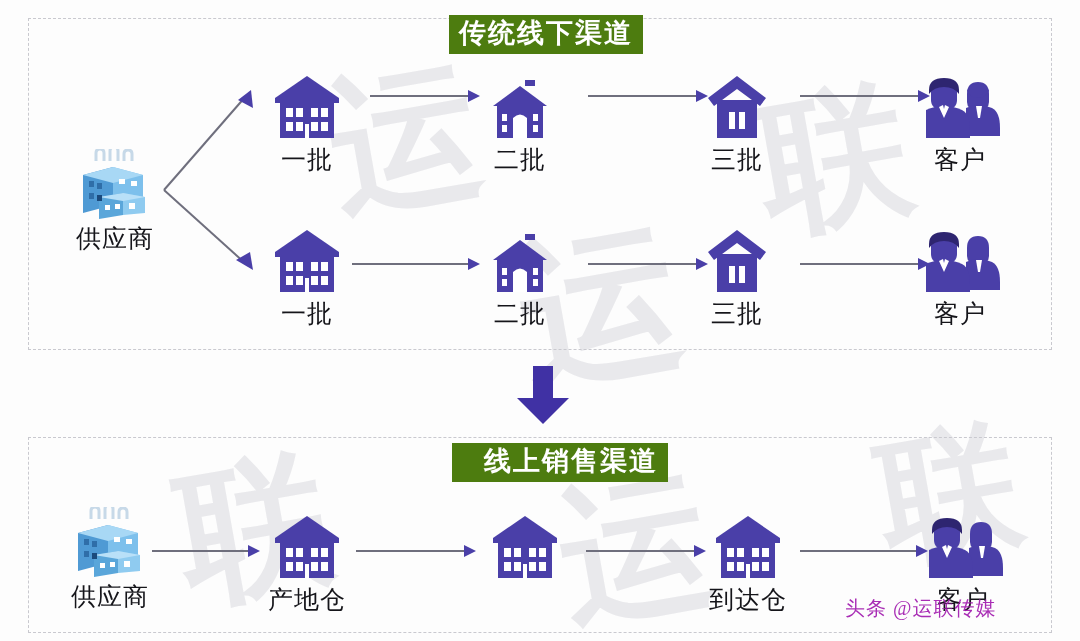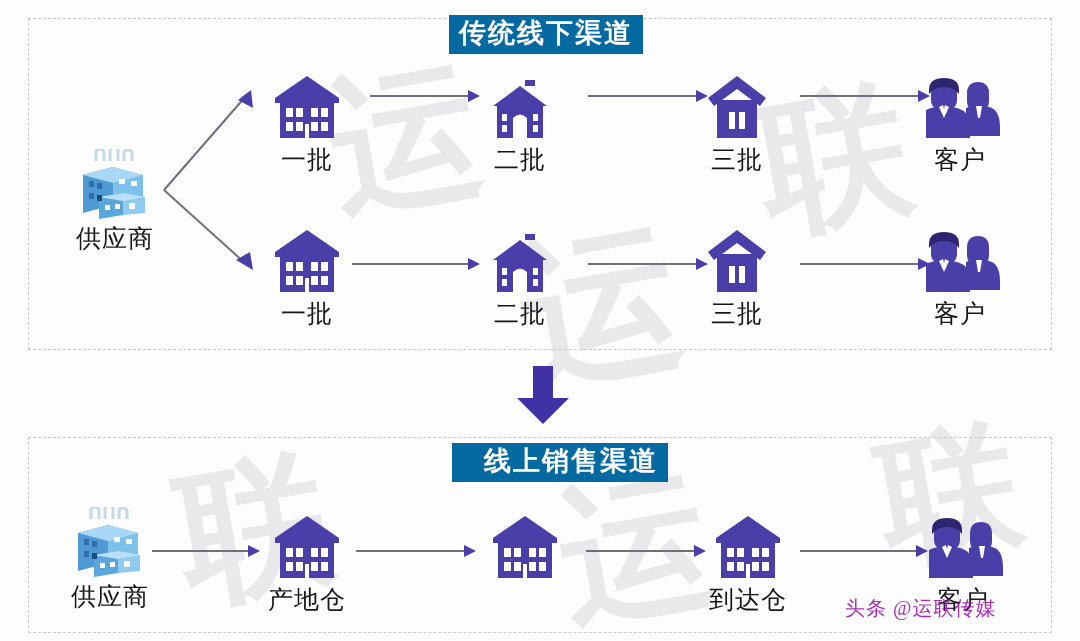--- a/index.html
+++ b/index.html
@@ -30,21 +30,21 @@
     border:1px dashed #c9c9cf;
     box-sizing:border-box;
     z-index:1;
   }
   #panel-offline{left:28px;top:18px;width:1024px;height:332px;}
   #panel-online{left:28px;top:437px;width:1024px;height:196px;}
 
   
   .banner{
     position:absolute;
-    background:#0369a1;
+    background:#4d7c0f;
     color:#ffffff;
     font-size:27px;
     font-weight:700;
     letter-spacing:2px;
     line-height:1;
     padding:5px 10px 7px 10px;
     z-index:6;
     white-space:nowrap;
     font-family:"Liberation Serif","DejaVu Serif",serif;
   }

